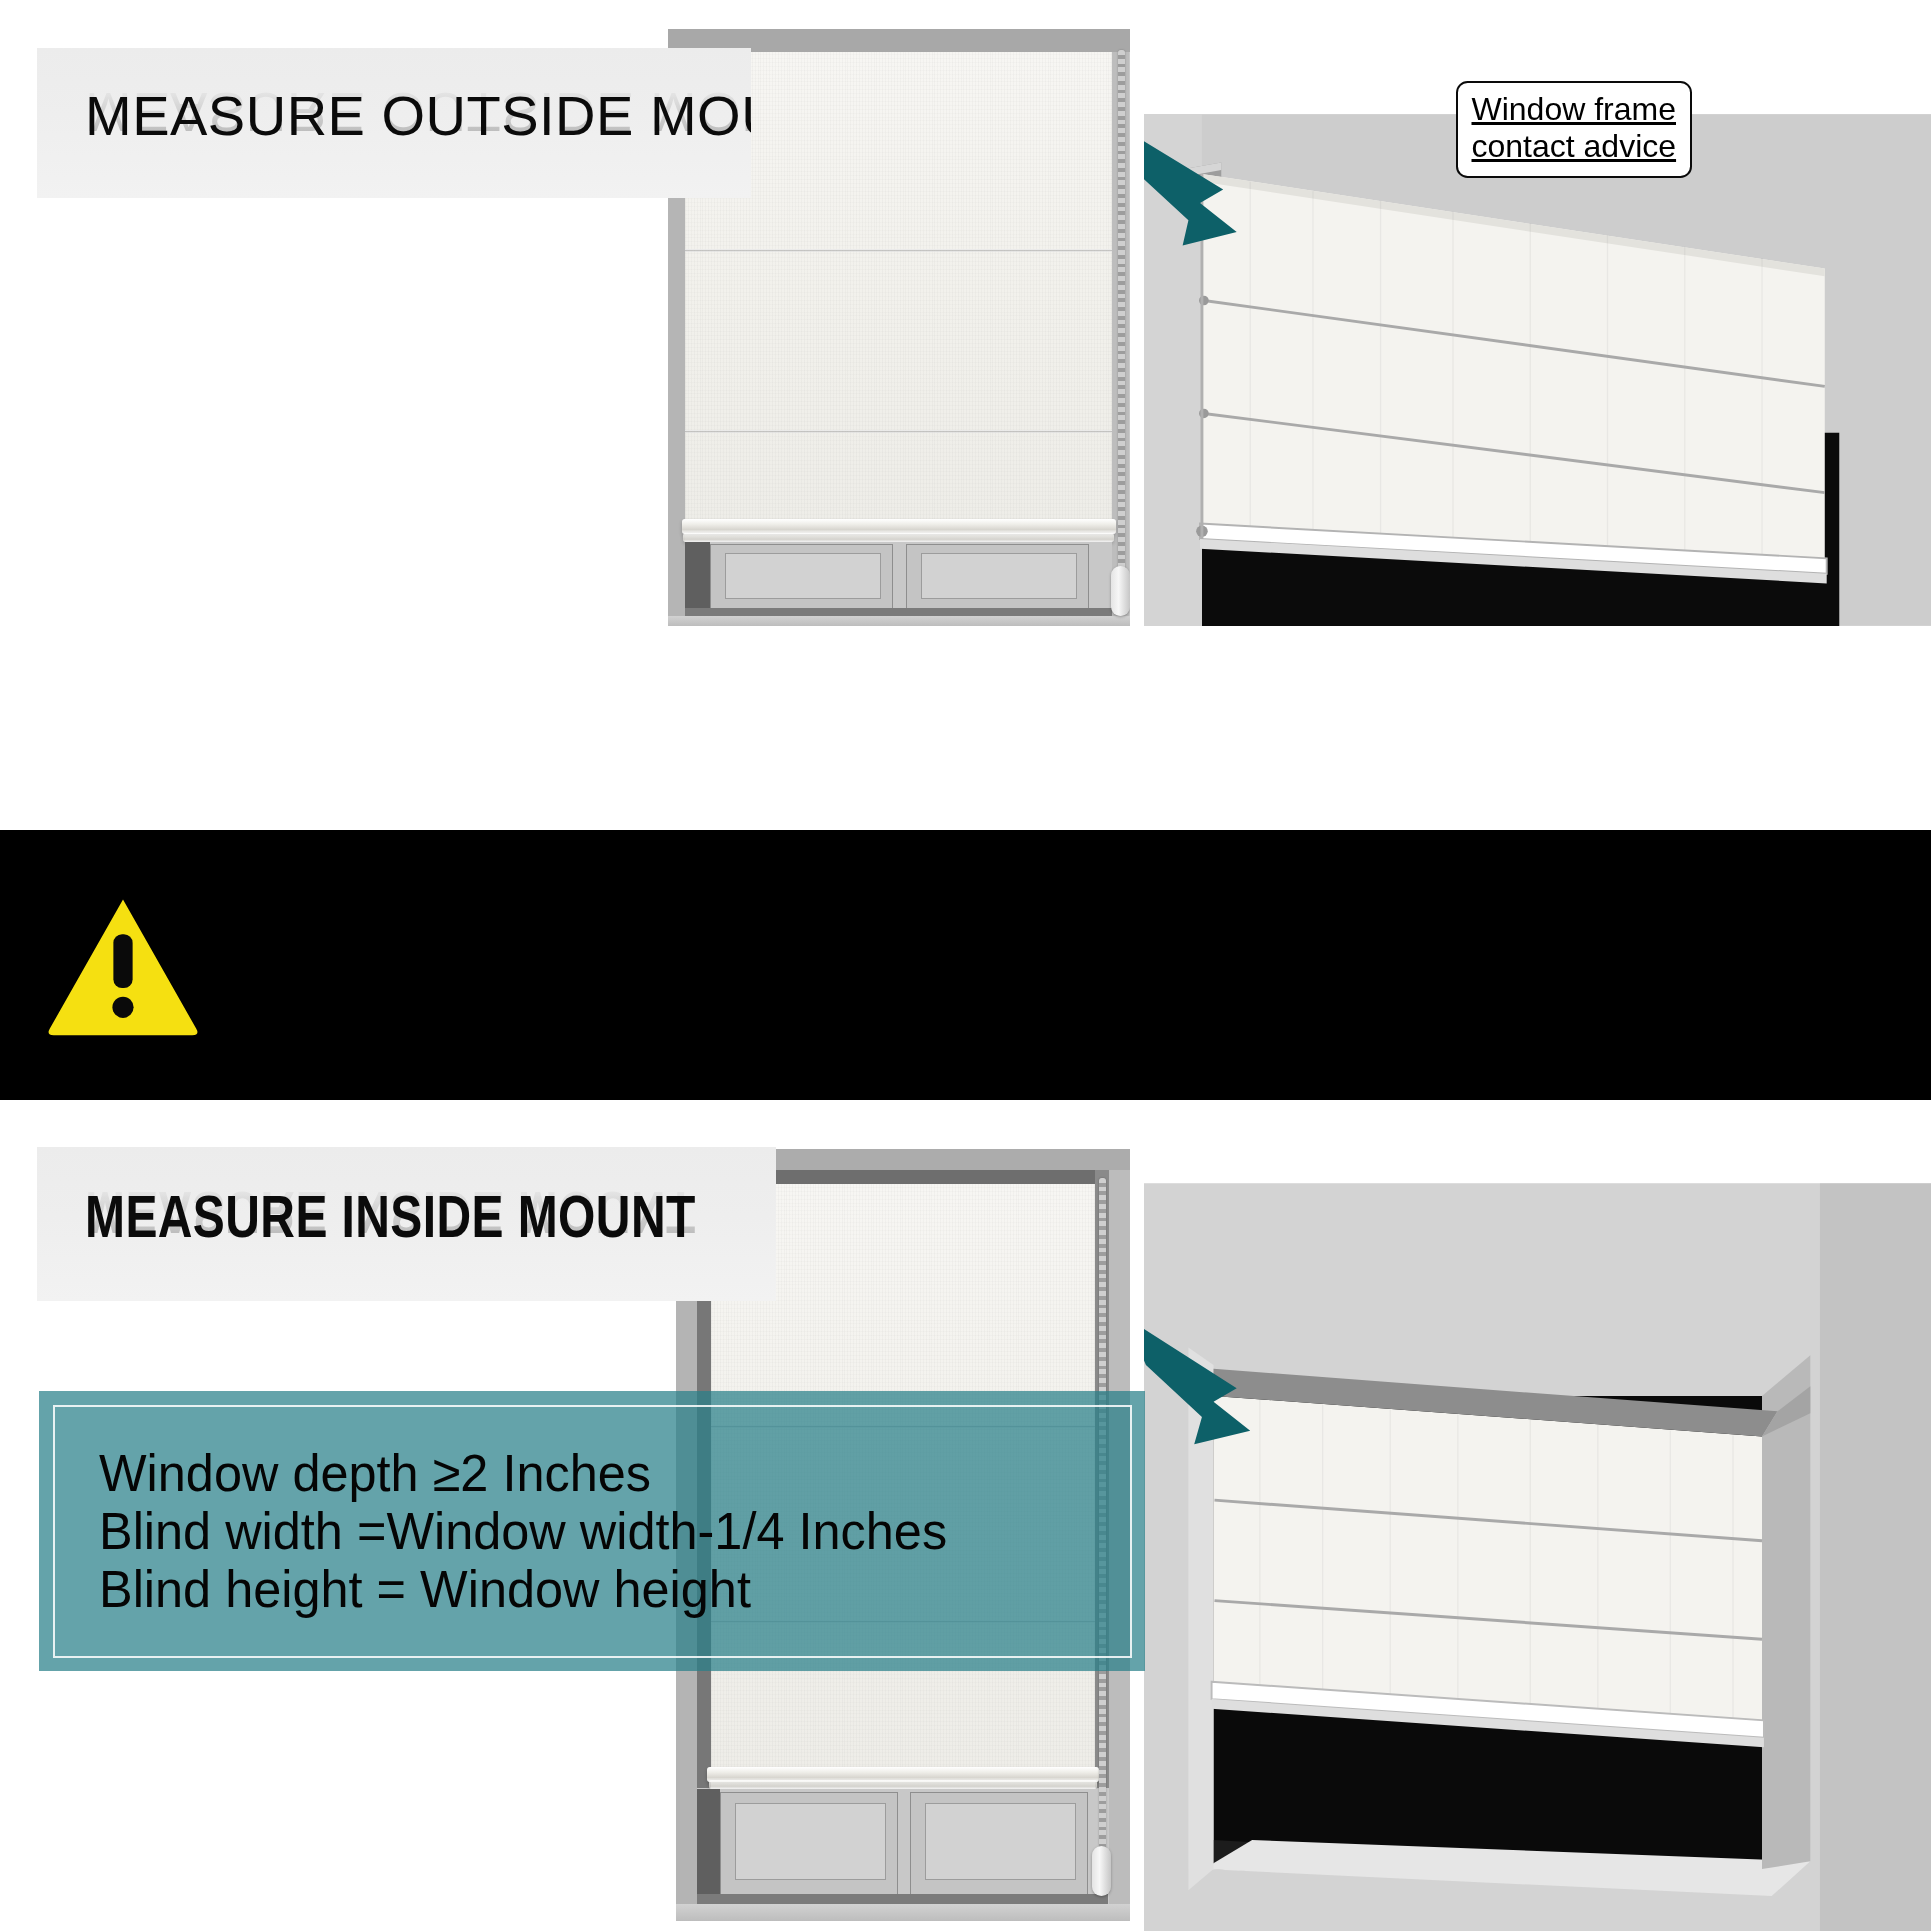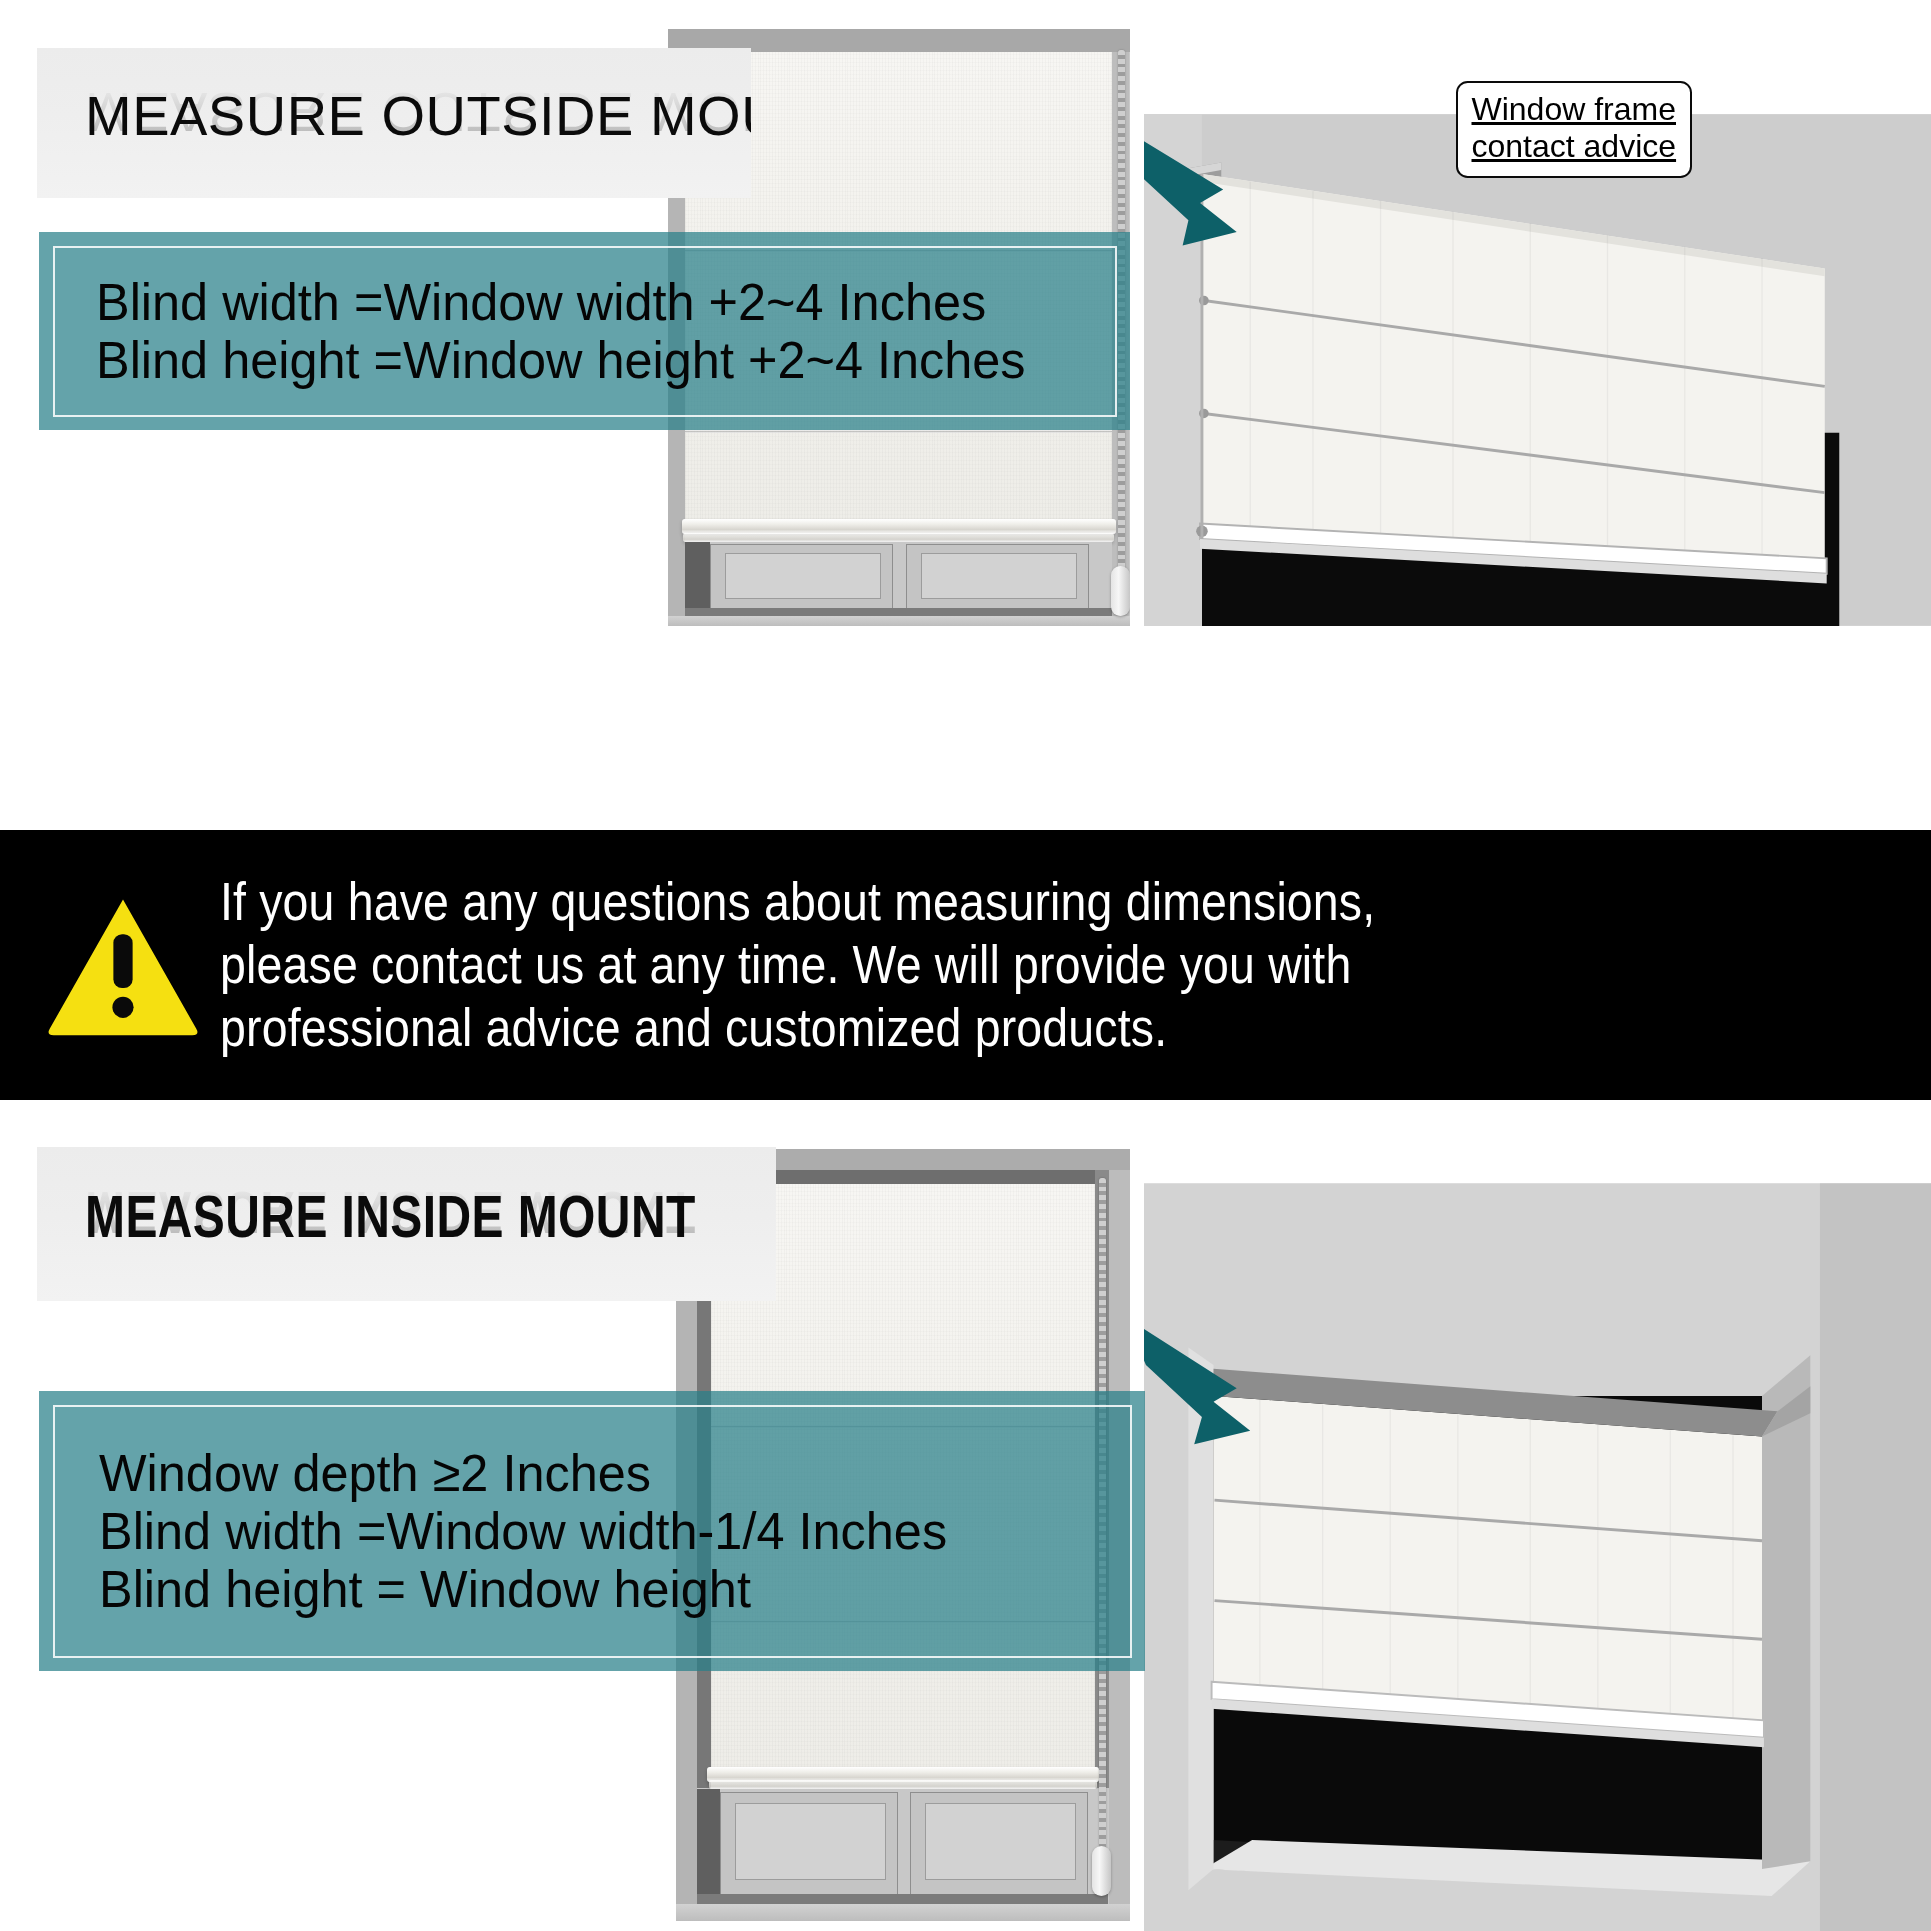--- a/index.html
+++ b/index.html
@@ -200,40 +200,29 @@
     <div class="callout" style="left:1456px; top:81px;text-decoration:underline;">
       <div class="callout-line">Window frame</div>
       <div class="callout-line">contact advice</div>
     </div>
 
     <div class="heading-plate" style="left:37px; top:48px; width:714px; height:150px;">
       <div class="heading-text">MEASURE OUTSIDE MOUNT</div>
       <div class="heading-refl">MEASURE OUTSIDE MOUNT</div>
     </div>
 
-    <div class="info-band" style="left:39px; top:232px; width:1091px; height:198px;">
-      <div class="info-inner">
-        <div class="info-line cond">Blind width =Window width +2~4 Inches</div>
-        <div class="info-line cond">Blind height =Window height +2~4 Inches</div>
-      </div>
-    </div>
   </div>
 
   <div id="warning-banner">
     <div class="warn-icon-wrap">
       <svg width="154" height="143" viewBox="0 0 160 148">
         <path d="M80 6 L156 140 Q160 147 152 147 L8 147 Q0 147 4 140 Z" fill="#F5E011"></path>
         <rect x="70" y="42" width="20" height="56" rx="9" fill="#0a0a0a"></rect>
         <circle cx="80" cy="118" r="11" fill="#0a0a0a"></circle>
       </svg>
-    </div>
-    <div class="warn-text">
-      <div class="warn-line">If you have any questions about measuring dimensions,</div>
-      <div class="warn-line">please contact us at any time. We will provide you with</div>
-      <div class="warn-line">professional advice and customized products.</div>
     </div>
   </div>
 
   <div class="section" id="section-inside">
 
     <div class="scene-front" style="left:676px; top:48px; width:454px; height:772px;">
       <div class="wall"></div>
 
       <div class="casing" style="left:0; top:0; width:454px; height:21px; background:#acacac;"></div>
 

